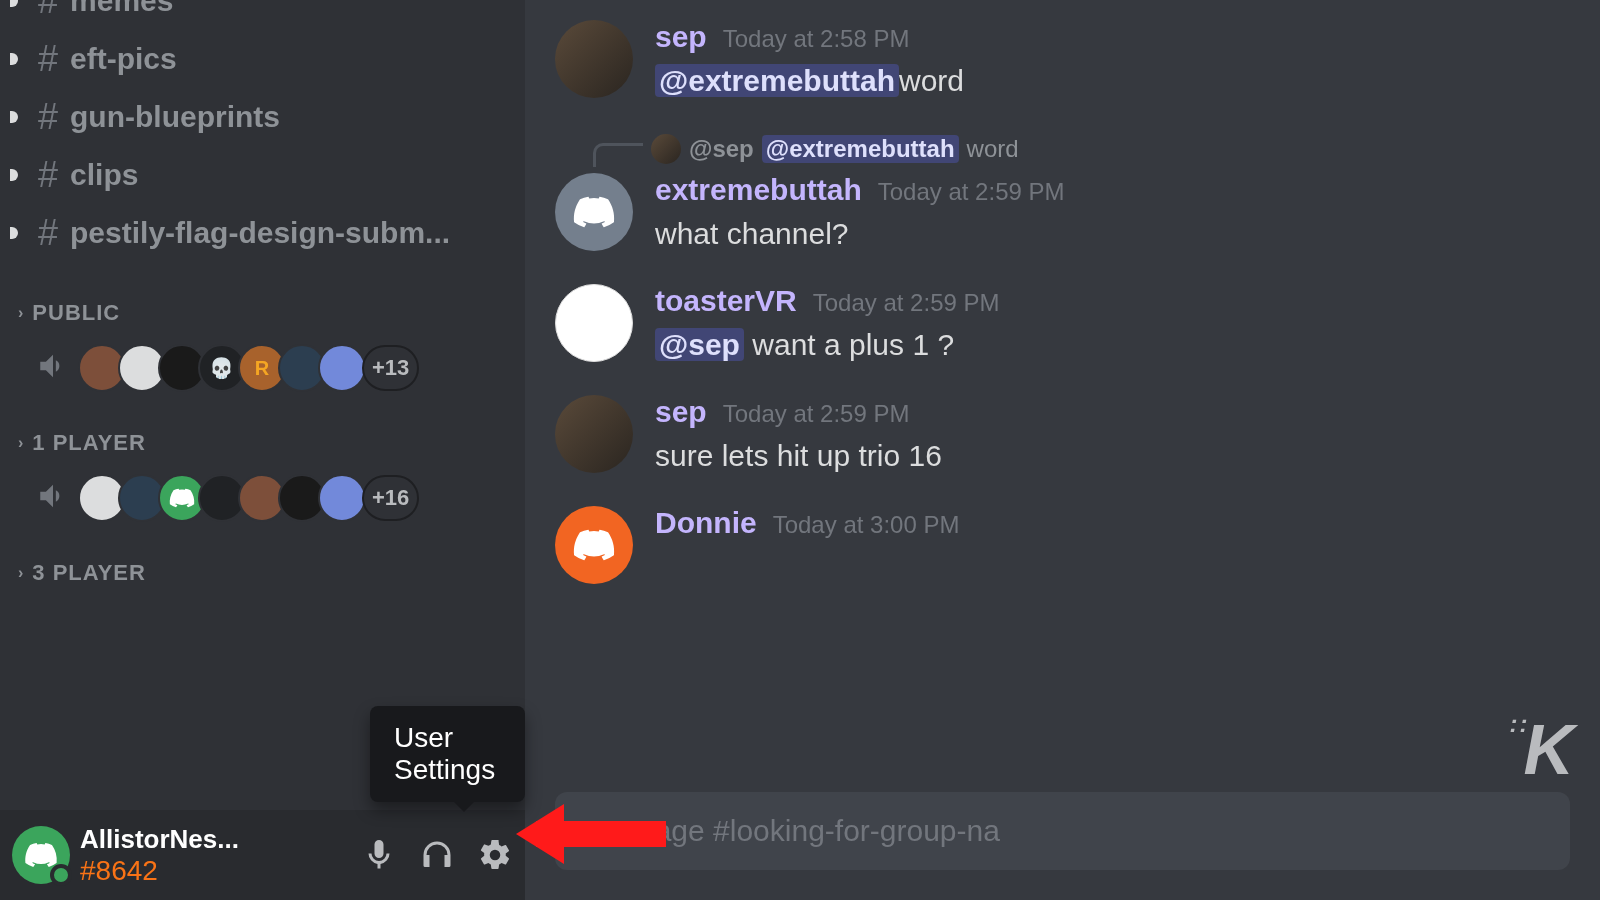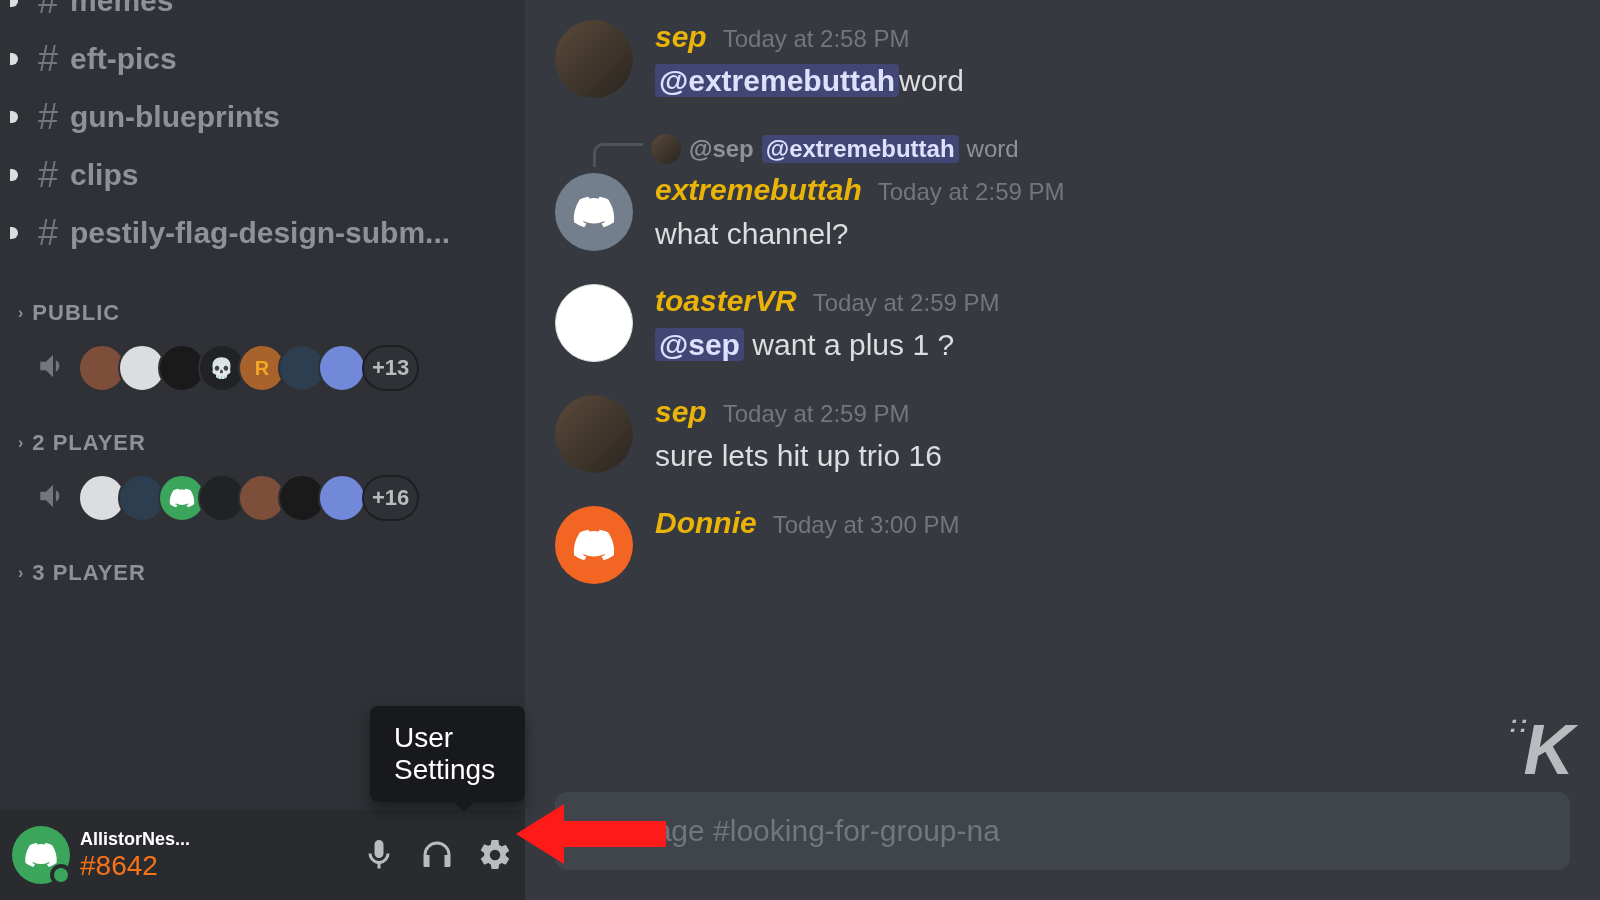--- a/index.html
+++ b/index.html
@@ -136,21 +136,21 @@
     height: 22px;
     border-radius: 50%;
     background: #3ba55c;
     border: 4px solid #292b2f;
   }
   .user-info {
     flex: 1;
     min-width: 0;
   }
   .username {
-    font-size: 18px;
+    font-size: 26px;
     font-weight: 700;
     color: #fff;
     white-space: nowrap;
     overflow: hidden;
     text-overflow: ellipsis;
   }
   .discriminator {
     font-size: 28px;
     color: #f97316;
   }
@@ -197,22 +197,21 @@
   .msg-body { flex: 1; }
   .msg-header {
     display: flex;
     align-items: baseline;
     gap: 16px;
     margin-bottom: 4px;
   }
   .msg-author {
     font-size: 30px;
     font-weight: 700;
-    color: #eab308;
-    font-style: italic;
+    color: #c4b5fd;
   }
   .msg-time {
     font-size: 24px;
     color: #72767d;
   }
   .msg-content {
     font-size: 30px;
     color: #dcddde;
     line-height: 1.5;
   }
@@ -370,21 +369,21 @@
           <div class="member-avatar av-color-6"></div>
           <div class="member-avatar av-color-7"></div>
           <div class="overflow-badge">+13</div>
         </div>
       </div>
     </div>
 
     <div class="voice-section">
       <div class="voice-header">
         <span class="chevron">›</span>
-        <span>2 PLAYER</span>
+        <span>1 PLAYER</span>
       </div>
       <div class="voice-members">
         <span class="speaker-icon">
           <svg width="34" height="34" viewBox="0 0 24 24" fill="currentColor">
               <path d="M3 9v6h4l5 5V4L7 9H3zm13.5 3A4.5 4.5 0 0014 7.97v8.05c1.48-.73 2.5-2.25 2.5-4.02z"></path>
             </svg>
         </span>
         <div class="member-avatars">
           <div class="member-avatar av-color-2"></div>
           <div class="member-avatar av-color-6"></div>

